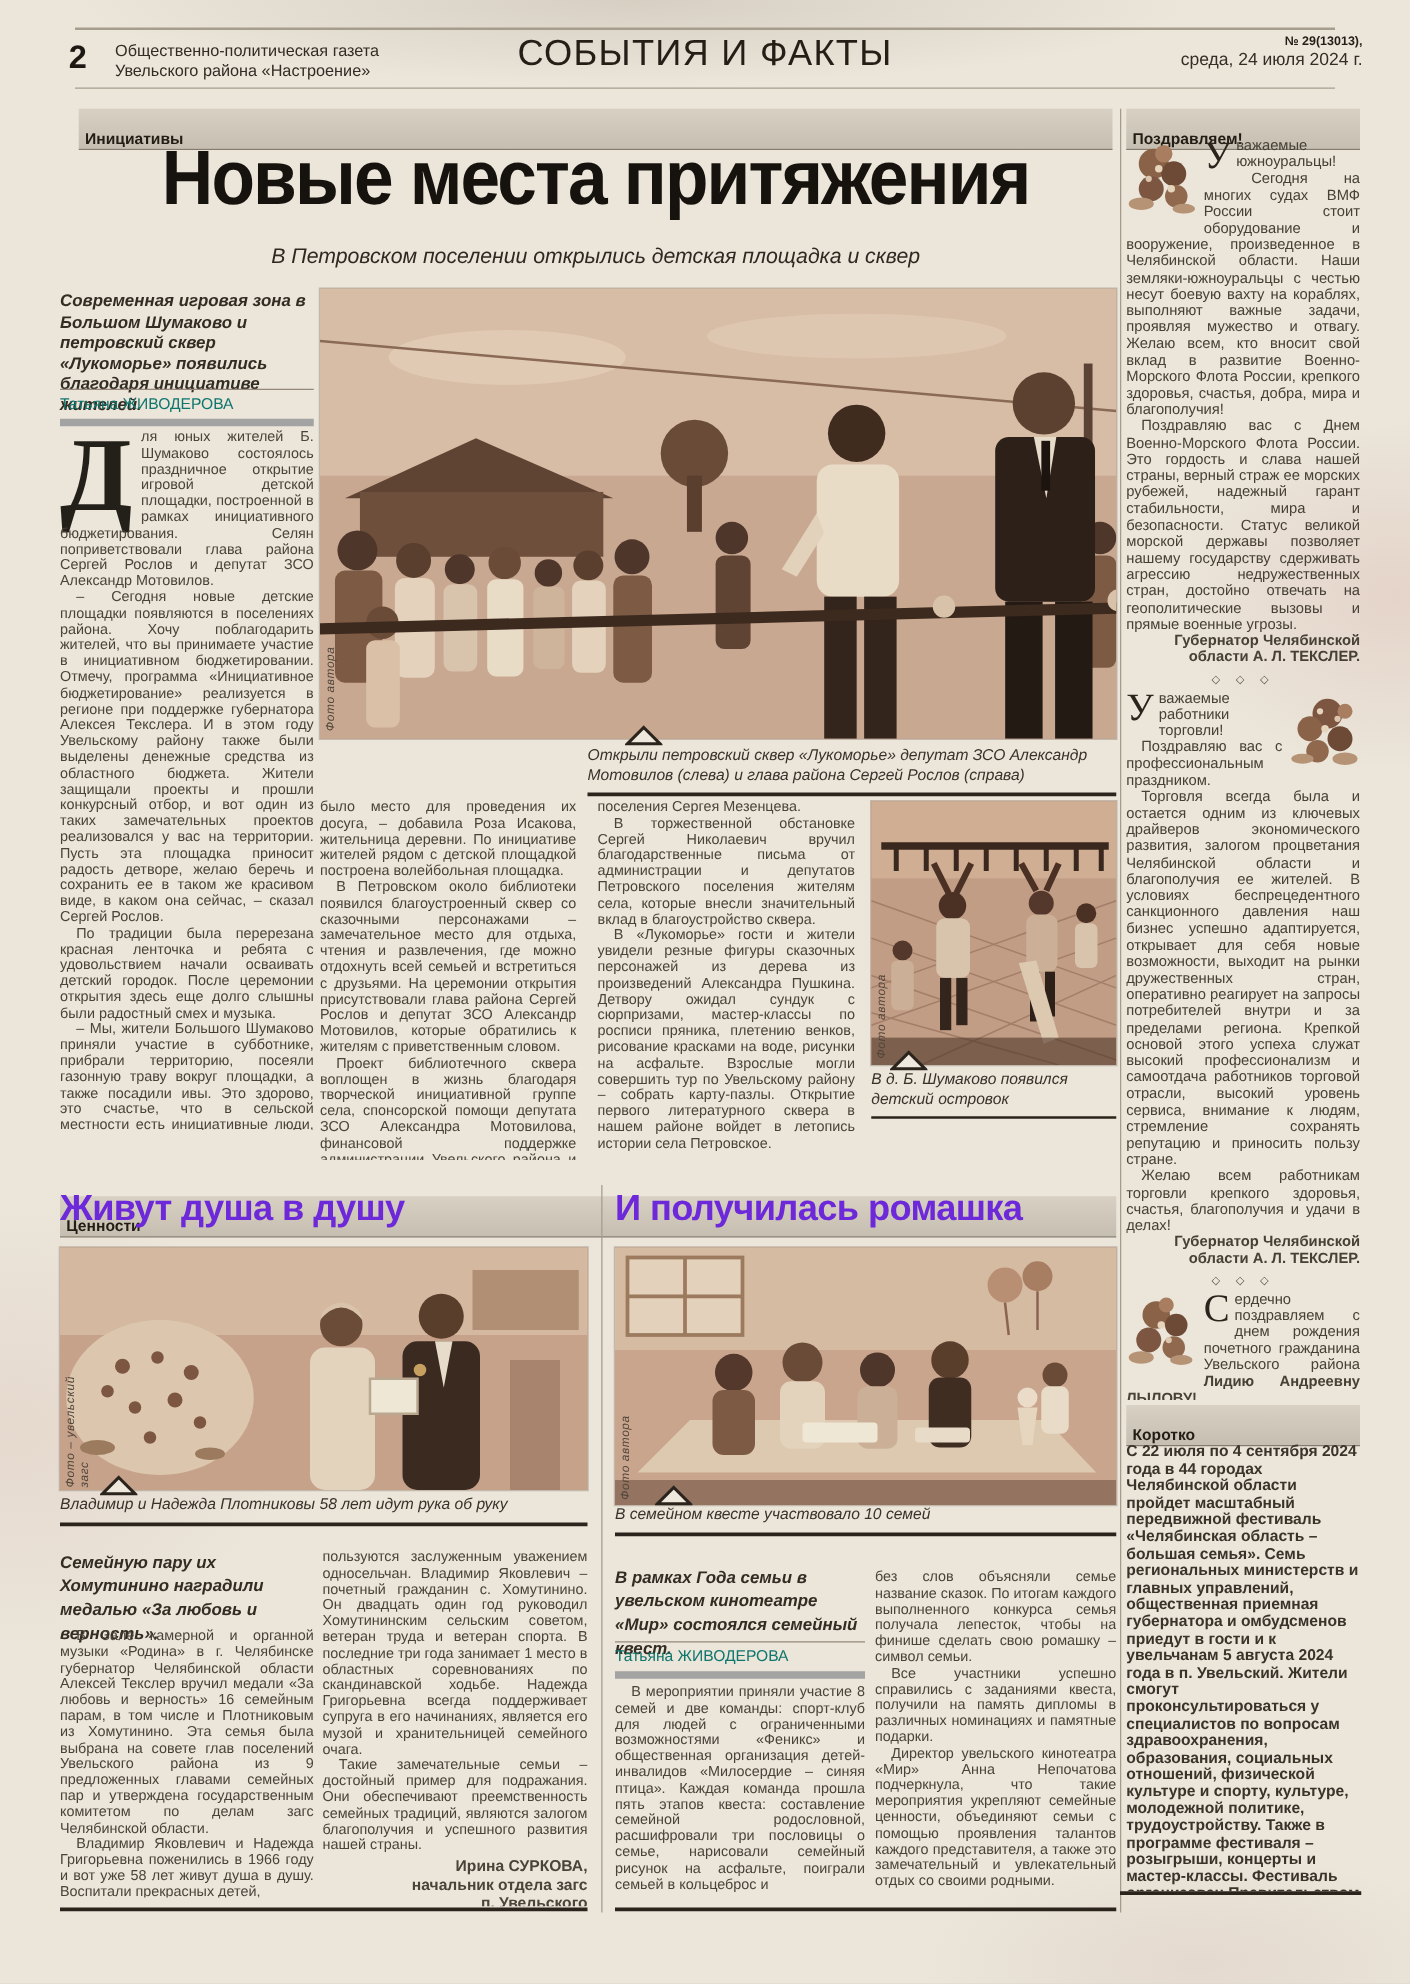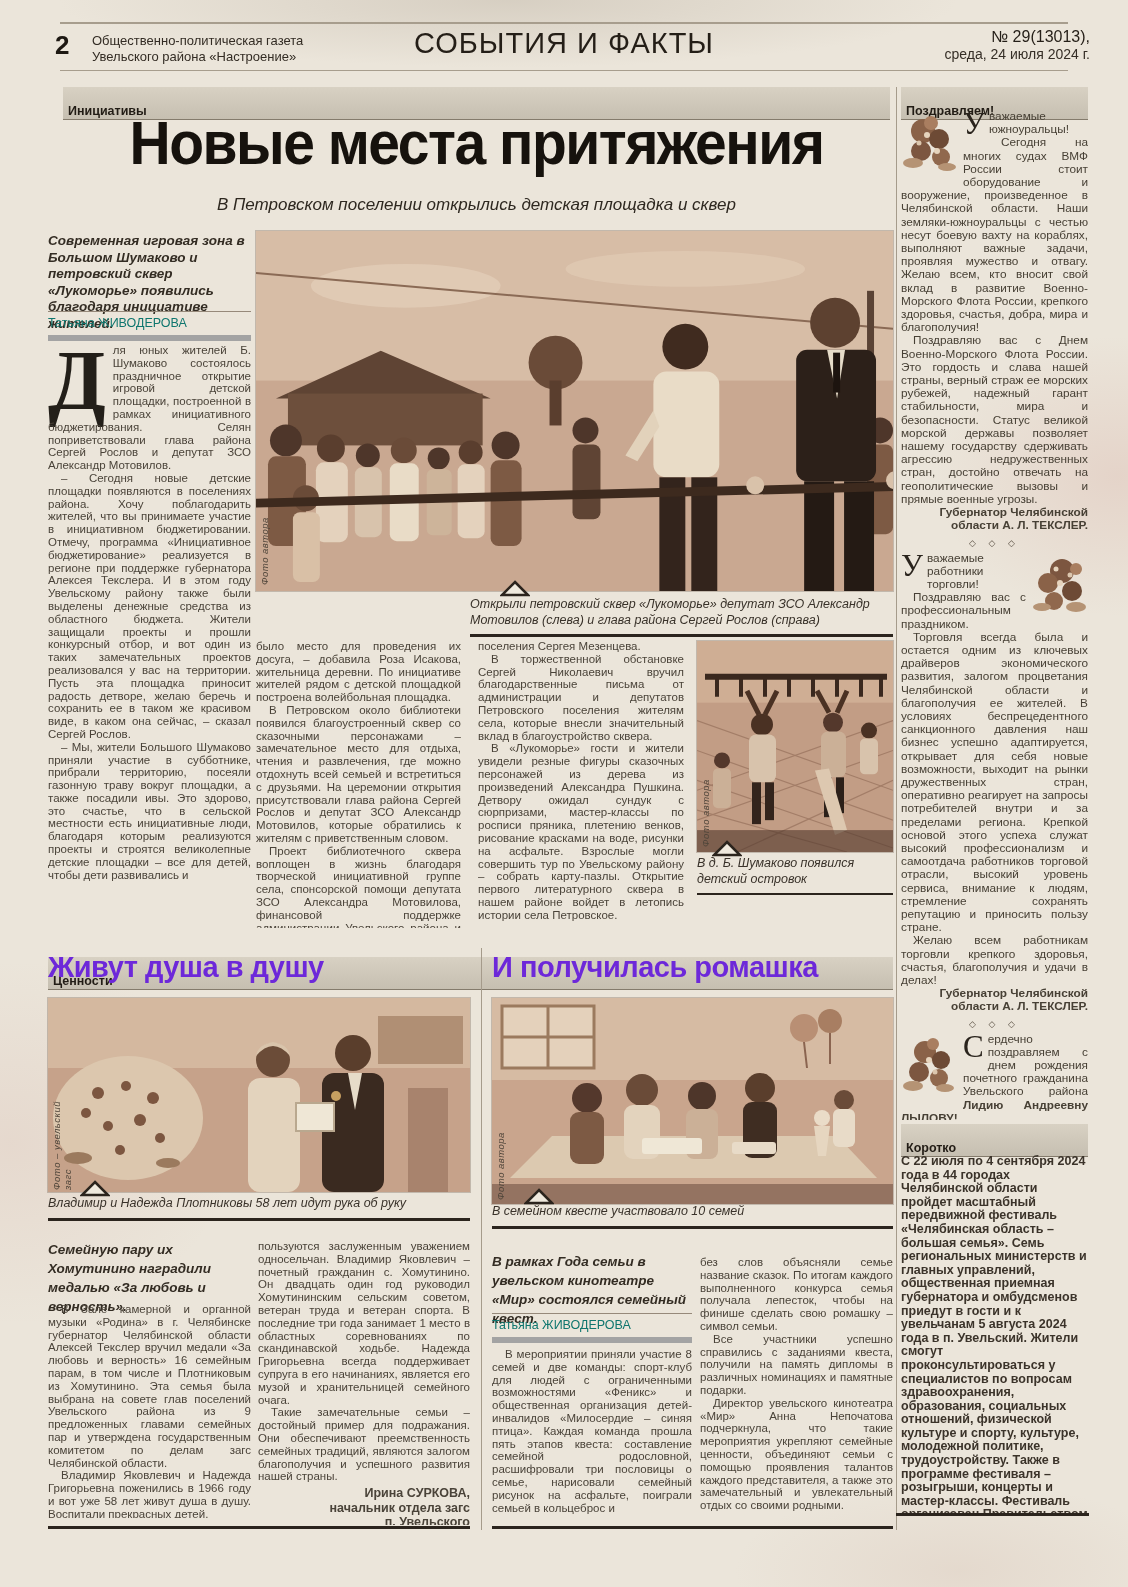--- a/index.html
+++ b/index.html
@@ -11,21 +11,21 @@
       radial-gradient(ellipse 320px 260px at 1% 72%, rgba(205,160,150,.18), transparent 70%),
       radial-gradient(ellipse 600px 90px at 45% 0%, rgba(190,180,165,.45), transparent 75%),
       radial-gradient(ellipse 300px 120px at 85% 99%, rgba(200,170,155,.2), transparent 75%);}
   .abs{position:absolute;}
   .rule{position:absolute;background:#a79d8d;}
   .thick{position:absolute;background:#2b241d;}
   
   .pagenum{font-size:26px;font-weight:700;color:#1d1812;}
   .masthead{font-size:13px;line-height:16px;color:#332c24;}
   .papertitle{font-size:29px;font-weight:500;letter-spacing:1px;color:#241e17;text-align:center;}
-  .issue{font-size:16px;font-weight:400;color:#241e17;text-align:right;}
+  .issue{font-size:10px;font-weight:700;color:#241e17;text-align:right;}
   .hdate{font-size:14px;font-weight:400;color:#352e26;text-align:right;}
   
   .rubric{position:absolute;height:17px;line-height:17px;padding:16px 5px;box-sizing:border-box;
     background:linear-gradient(#d8d1c3,#c6bfb1);border-bottom:1px solid #847b6c;
     font-size:12.5px;font-weight:700;color:#221c15;}
   
   .h1{font-size:57px;font-weight:700;letter-spacing:-1.5px;color:#16120d;text-align:center;
     transform:scaleY(1.08);transform-origin:top;white-space:nowrap;}
   .subhead{font-size:17px;font-style:italic;color:#2e2820;text-align:center;}
   .h2{font-size:29px;font-weight:700;letter-spacing:-.5px;color:#6d28d9;}
@@ -84,20 +84,21 @@
 
   <div class="abs h1" style="left:63px;top:107px;width:827px;">Новые места притяжения</div>
   <div class="abs subhead" style="left:63px;top:195px;width:827px;">В Петровском поселении открылись детская площадка и сквер</div>
 
   <div class="abs lead" style="left:48px;top:233px;width:203px;">Современная игровая зона в Большом Шумаково и петровский сквер «Лукоморье» появились благодаря инициативе жителей.</div>
   <div class="abs author" style="left:48px;top:311px;width:203px;">Татьяна ЖИВОДЕРОВА</div>
 
   <div class="abs bt" style="left:48px;top:344px;width:203px;height:560px;">
     <p class="noind"><span class="dropcap">Д</span><span>ля юных жителей Б. Шумаково состоялось праздничное открытие игровой детской площадки, построенной в рамках инициативного бюджетирования. Селян поприветствовали глава района Сергей Рослов и депутат ЗСО Александр Мотовилов.</span></p>
     <p>– Сегодня новые детские площадки появляются в поселениях района. Хочу поблагодарить жителей, что вы принимаете участие в инициативном бюджетировании. Отмечу, программа «Инициативное бюджетирование» реализуется в регионе при поддержке губернатора Алексея Текслера. И в этом году Увельскому району также были выделены денежные средства из областного бюджета. Жители защищали проекты и прошли конкурсный отбор, и вот один из таких замечательных проектов реализовался у вас на территории. Пусть эта площадка приносит радость детворе, желаю беречь и сохранить ее в таком же красивом виде, в каком она сейчас, – сказал Сергей Рослов.</p>
+    <p>По традиции была перерезана красная ленточка и ребята с удовольствием начали осваивать детский городок. После церемонии открытия здесь еще долго слышны были радостный смех и музыка.</p>
     <p>– Мы, жители Большого Шумаково приняли участие в субботнике, прибрали территорию, посеяли газонную траву вокруг площадки, а также посадили ивы. Это здорово, это счастье, что в сельской местности есть инициативные люди, благодаря которым реализуются проекты и строятся великолепные детские площадки – все для детей, чтобы дети развивались и</p>
   </div>
 
   <div class="photo" style="left:256px;top:231px;width:637px;height:360px;">
     <svg viewBox="0 0 638 361" preserveAspectRatio="none">
       <rect width="638" height="361" fill="#c9a891"></rect>
       <rect width="638" height="150" fill="#d7bda6"></rect>
       <ellipse cx="150" cy="55" rx="95" ry="22" fill="#e2cdb8" opacity=".8"></ellipse>
       <ellipse cx="430" cy="38" rx="120" ry="18" fill="#e2cdb8" opacity=".6"></ellipse>
       <path d="M0 42 L638 98" stroke="#8a6a55" stroke-width="2" fill="none"></path>

